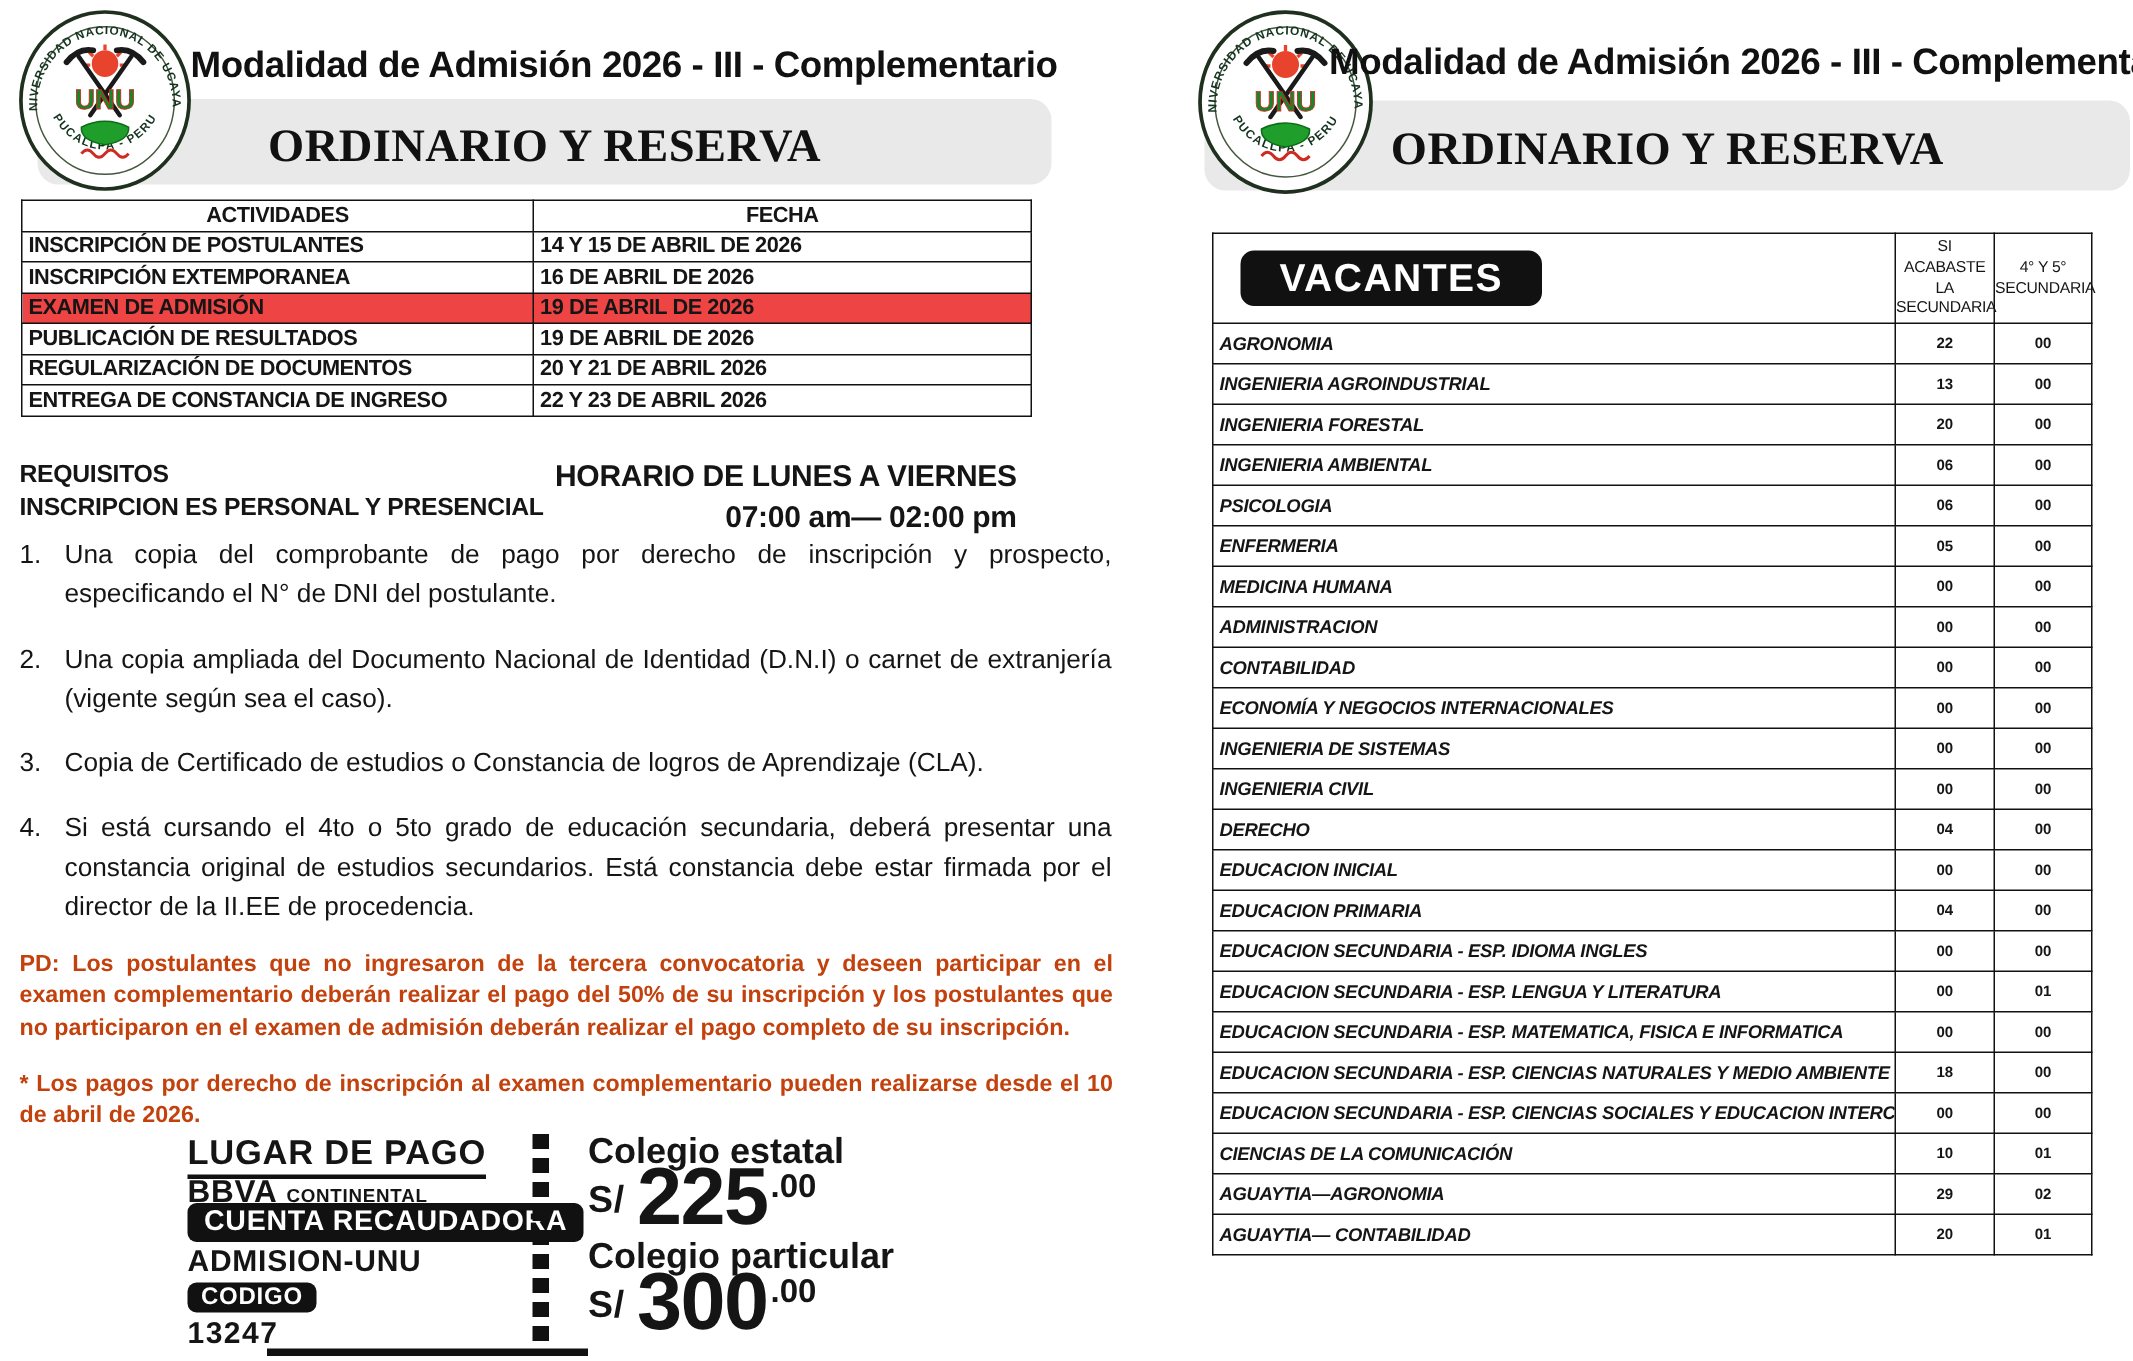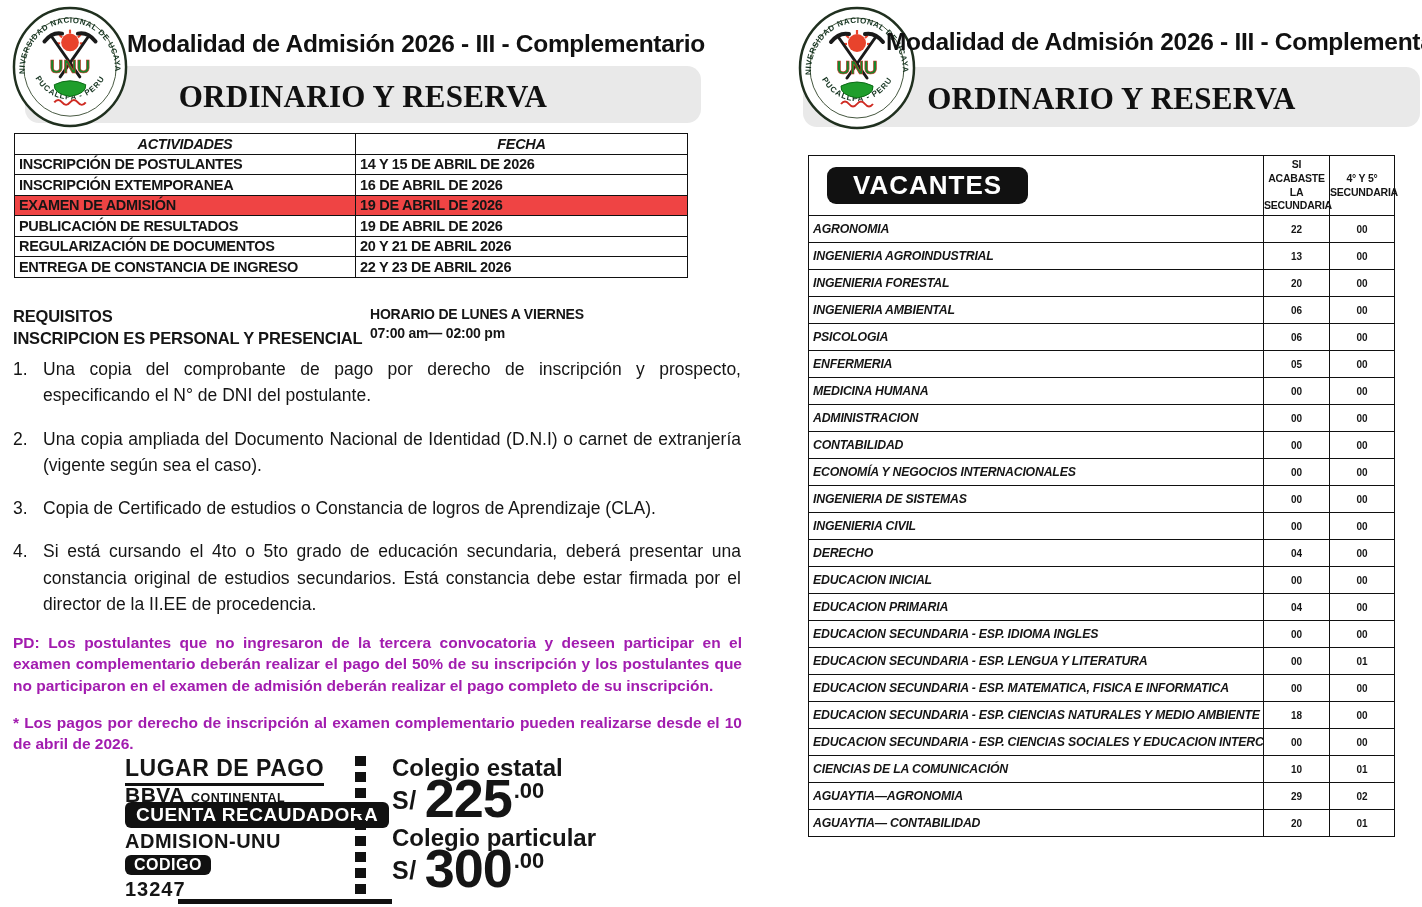--- a/index.html
+++ b/index.html
@@ -10,35 +10,35 @@
   
   .panel-title { position:absolute; font-size:24.5px; font-weight:bold; color:#111; white-space:nowrap; letter-spacing:-0.3px; }
   .gray-band { position:absolute; background:#e9e9e9; border-radius:14px; }
   .band-text { width:100%; text-align:center; font-size:31px; font-weight:bold; color:#111; letter-spacing:0.3px;font-family:Liberation Serif, serif; }
   .logo-wrap { position:absolute; }
 
   
   table { border-collapse:collapse; }
   .schedule { position:absolute; left:14px; top:133px; width:673px; table-layout:fixed; }
   .schedule th, .schedule td { border:1.5px solid #111; font-weight:bold; font-size:14.5px; letter-spacing:-0.3px; height:20.5px; padding:0 4px; overflow:hidden; white-space:nowrap; }
-  .schedule th { text-align:center;font-style:italic; }
+  .schedule th { text-align:center; }
   .schedule td { text-align:left; }
   .schedule tr.hl td { background:#ef4444; }
   .schedule col.c1 { width:341px; } .schedule col.c2 { width:332px; }
 
   
   .info-left  { position:absolute; left:13px;  top:305px; font-size:16.5px; font-weight:bold; line-height:1.35; letter-spacing:-0.2px; }
-  .info-right { position:absolute; left:370px; top:305px; font-size:14px; font-weight:bold; line-height:1.35; letter-spacing:-0.2px; }
+  .info-right { position:absolute; left:370px; top:305px; font-size:20px; font-weight:bold; line-height:1.35; letter-spacing:-0.2px;text-align:right; }
   .req-list { position:absolute; left:13px; top:356px; width:728px; }
   .req-item { display:flex; margin-bottom:17px; }
   .req-num  { flex:0 0 30px; font-size:17.5px; line-height:1.5; }
   .req-text { flex:1; font-size:17.5px; line-height:1.5; text-align:justify; }
 
   
-  .note { position:absolute; left:13px; width:729px; color:#a21caf; font-weight:bold; font-size:15.5px; line-height:1.38; text-align:justify; }
+  .note { position:absolute; left:13px; width:729px; color:#c2410c; font-weight:bold; font-size:15.5px; line-height:1.38; text-align:justify; }
   .note-pd { top:632px; }
   .note-pagos { top:712px; }
 
   
   .pay-label   { position:absolute; left:125px; top:755px; font-size:23px; font-weight:bold; letter-spacing:0.5px; border-bottom:3px solid #111; padding-bottom:1px; }
   .pay-bank    { position:absolute; left:125px; top:783px; font-size:21px; font-weight:bold; letter-spacing:0.5px; }
   .pay-bank .bank-sub { font-size:12.5px; letter-spacing:0.5px; margin-left:6px; }
   .pill { background:#111; color:#fff; font-weight:bold; border-radius:6px; display:inline-block; }
   .pay-cuenta  { position:absolute; left:125px; top:802px; font-size:19px; padding:2px 11px; letter-spacing:0.5px; }
   .pay-nombre  { position:absolute; left:125px; top:830px; font-size:20px; font-weight:bold; letter-spacing:0.5px; }
@@ -55,21 +55,21 @@
   .price .amt  { font-size:54px; line-height:0.85; margin-left:8px; letter-spacing:-1px; }
   .price .cents{ font-size:22px; margin-top:2px; margin-left:2px; }
   .bottom-bar { position:absolute; left:178px; top:899px; width:214px; height:5px; background:#111; }
 
   
   .vacantes { position:absolute; left:808px; top:155px; width:586px; table-layout:fixed; }
   .vacantes col.v1 { width:455px; } .vacantes col.v2 { width:66px; } .vacantes col.v3 { width:65px; }
   .vacantes th, .vacantes td { border:1.5px solid #111; }
   .vacantes thead th { height:60px; vertical-align:middle; }
   .vac-pill { margin-left:18px; font-size:26px; letter-spacing:1px; padding:3px 26px; border-radius:9px; }
-  .vac-colhead { font-size:10.5px; font-weight:bold; text-align:center; line-height:1.3; letter-spacing:-0.2px; }
+  .vac-colhead { font-size:10.5px; font-weight:normal; text-align:center; line-height:1.3; letter-spacing:-0.2px; }
   .vacantes td { height:27px; font-weight:bold; overflow:hidden; white-space:nowrap; }
   .vacantes td.name { font-size:12.3px; padding-left:4px; letter-spacing:-0.2px;font-style:italic; }
   .vacantes td.num  { font-size:10px; text-align:center; }
   .vac-head-left { text-align:left; }
 
   
   .logo-curved { font-size:8px; font-weight:bold; letter-spacing:0.6px; fill:#14331f; }
   .logo-curved-b { font-size:8px; font-weight:bold; letter-spacing:1px; fill:#14331f; }
 </style>
 </head>

